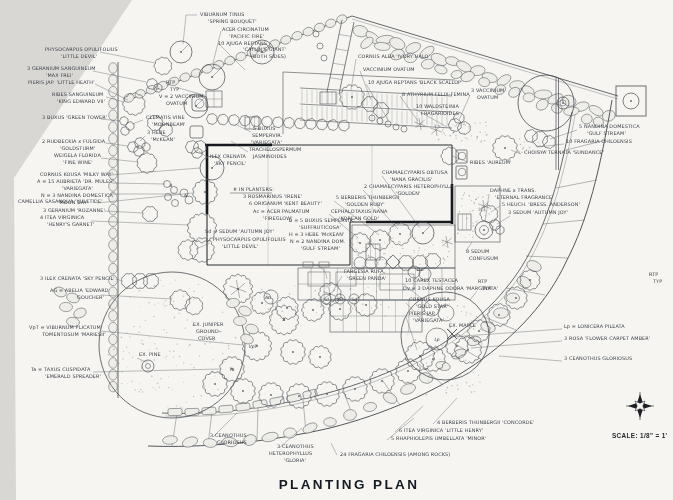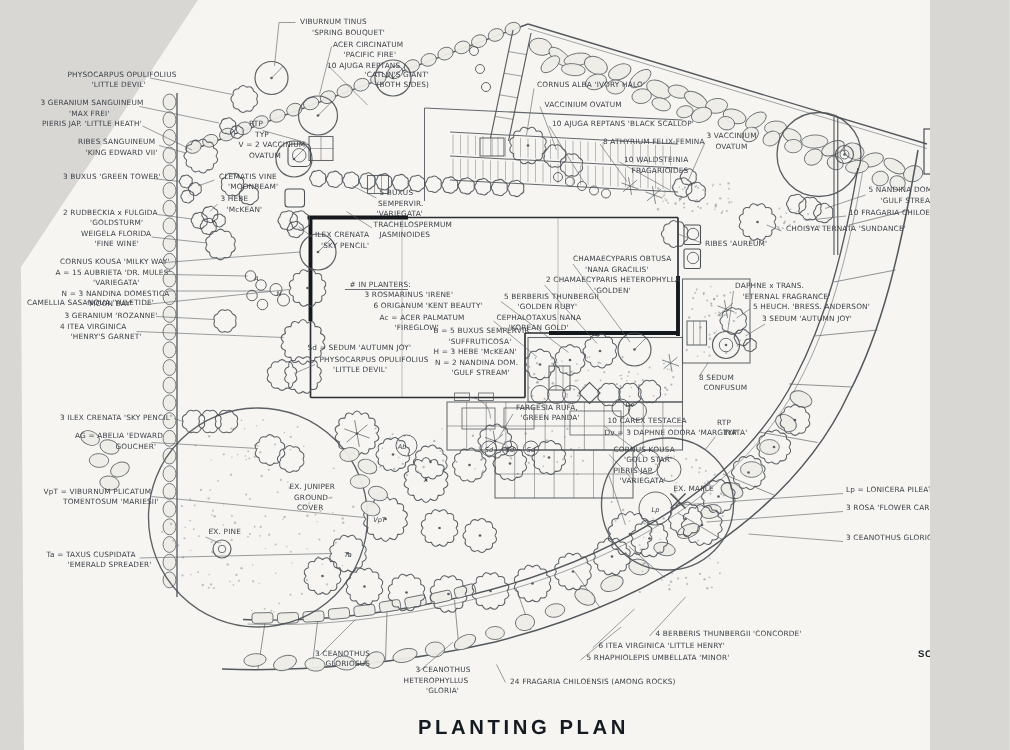--- a/index.html
+++ b/index.html
@@ -1,16 +1,16 @@
 <!DOCTYPE html>
 <html><head>
 <meta charset="utf-8">
 <style>
   html,body{margin:0;padding:0;background:#d8d7d3;}
-  .sheet{position:relative;width:620px;height:500px;overflow:hidden;
+  .sheet{position:relative;width:673px;height:500px;overflow:hidden;
          font-family:"DejaVu Sans",sans-serif;}
   svg{display:block;}
   .lbl{font-family:"DejaVu Sans",sans-serif;font-size:4.9px;fill:#3c4148;
        letter-spacing:.12px;}
   .code{font-family:"DejaVu Sans",sans-serif;font-size:4.4px;fill:#3c4148;
         font-style:italic;text-anchor:middle;}
   .title{font-family:"Liberation Sans",sans-serif;font-size:13.5px;font-weight:bold;
          letter-spacing:2.4px;fill:#141a22;text-anchor:middle;}
   .scale{font-family:"Liberation Sans",sans-serif;font-size:6.4px;font-weight:bold;
          letter-spacing:.35px;fill:#23282e;}

